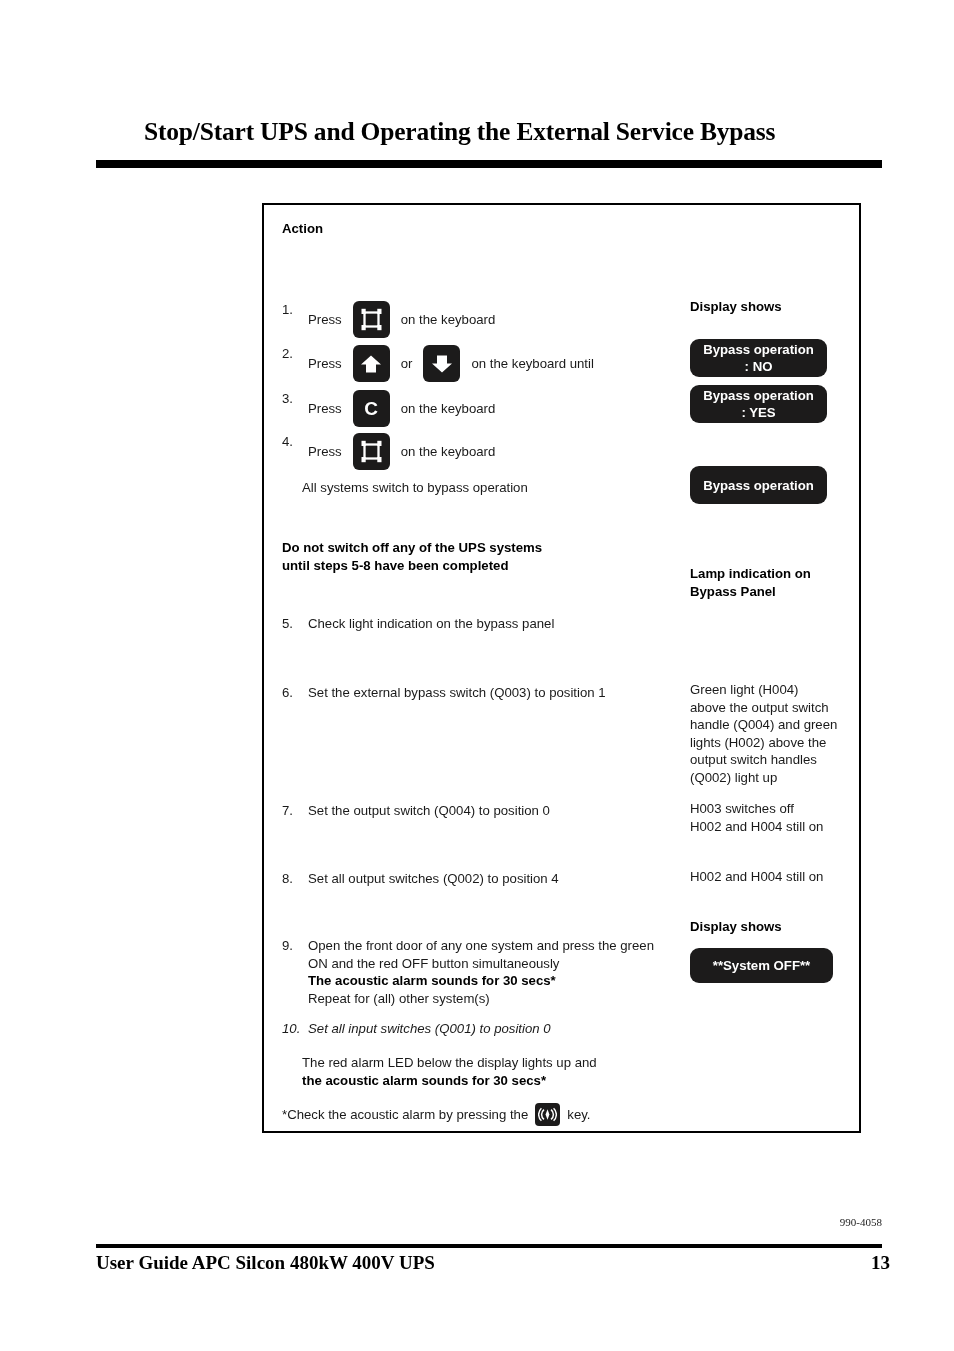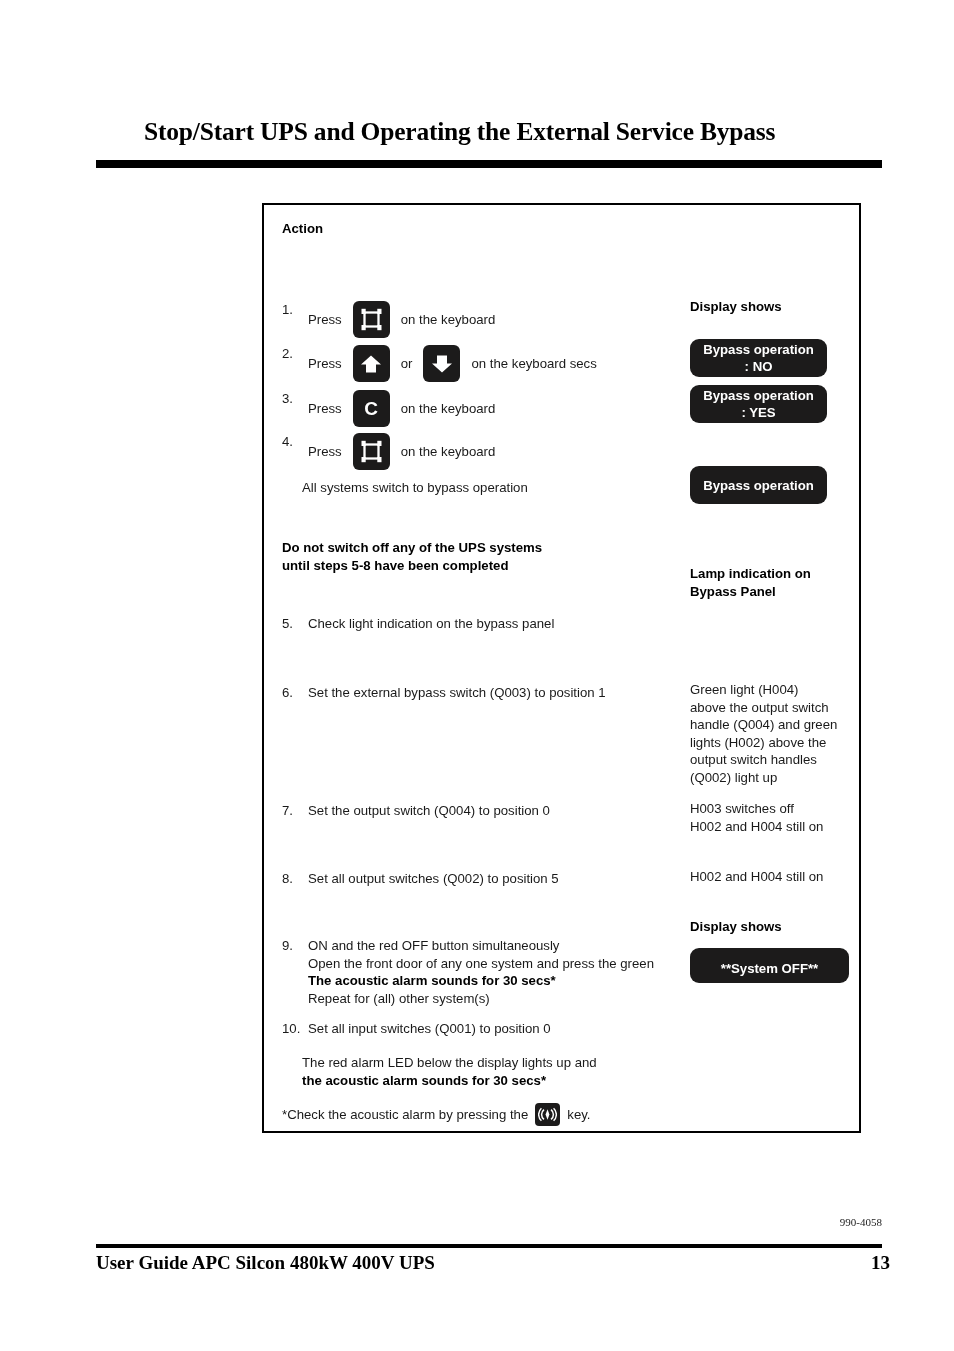--- a/index.html
+++ b/index.html
@@ -201,21 +201,21 @@
         <svg width="24" height="22" viewBox="0 0 24 22" aria-hidden="true">
           <polygon points="12,2.5 22,11.5 17,11.5 17,19.5 7,19.5 7,11.5 2,11.5" fill="#ffffff"></polygon>
         </svg>
       </span>
       <span class="word">or</span>
       <span class="key key-lg">
         <svg width="24" height="22" viewBox="0 0 24 22" aria-hidden="true">
           <polygon points="12,19.5 22,10.5 17,10.5 17,2.5 7,2.5 7,10.5 2,10.5" fill="#ffffff"></polygon>
         </svg>
       </span>
-      <span class="word">on the keyboard secs</span>
+      <span class="word">on the keyboard until</span>
     </span>
   </div>
 
   <div class="step" style="top:185px;">
     <span class="num">3.</span>
     <span class="body step-inline">
       <span class="word">Press</span>
       <span class="key key-lg">
         <span class="key-c-letter">C</span>
       </span>
@@ -280,41 +280,41 @@
 
   <div class="step" style="top:597px;">
     <span class="num">7.</span>
     <span class="body">Set the output switch (Q004) to position 0</span>
   </div>
   <div class="tb right-col" style="top:595px;">H003 switches off
 H002 and H004 still on</div>
 
   <div class="step" style="top:665px;">
     <span class="num">8.</span>
-    <span class="body">Set all output switches (Q002) to position 5</span>
+    <span class="body">Set all output switches (Q002) to position 4</span>
   </div>
   <div class="tb right-col" style="top:663px;">H002 and H004 still on</div>
 
   <div class="tb bold right-col" style="top:713px;">Display shows</div>
 
   <div class="step" style="top:732px; width:400px;">
     <span class="num">9.</span>
     <span class="body">
+      <span style="display:block;">Open the front door of any one system and press the green</span>
       <span style="display:block;">ON and the red OFF button simultaneously</span>
-      <span style="display:block;">Open the front door of any one system and press the green</span>
       <span style="display:block; font-weight:bold; color:#000;">The acoustic alarm sounds for 30 secs*</span>
       <span style="display:block;">Repeat for (all) other system(s)</span>
     </span>
   </div>
 
-  <div class="lcd" style="left:426px; top:743px; width:159px; height:35px;justify-content:flex-end;">
+  <div class="lcd" style="left:426px; top:743px; width:143px; height:35px;">
     <span>**System OFF**</span>
   </div>
 
-  <div class="step" style="top:815px;">
+  <div class="step" style="top:815px;font-style:italic;">
     <span class="num">10.</span>
     <span class="body">Set all input switches (Q001) to position 0</span>
   </div>
 
   <div class="tb" style="left:38px; top:849px;">The red alarm LED below the display lights up and</div>
   <div class="tb bold" style="left:38px; top:867px;">the acoustic alarm sounds for 30 secs*</div>
 
   <div class="step" style="left:18px; top:898px; align-items:center;">
     <span class="body step-inline">
       <span class="word">*Check the acoustic alarm by pressing the</span>

